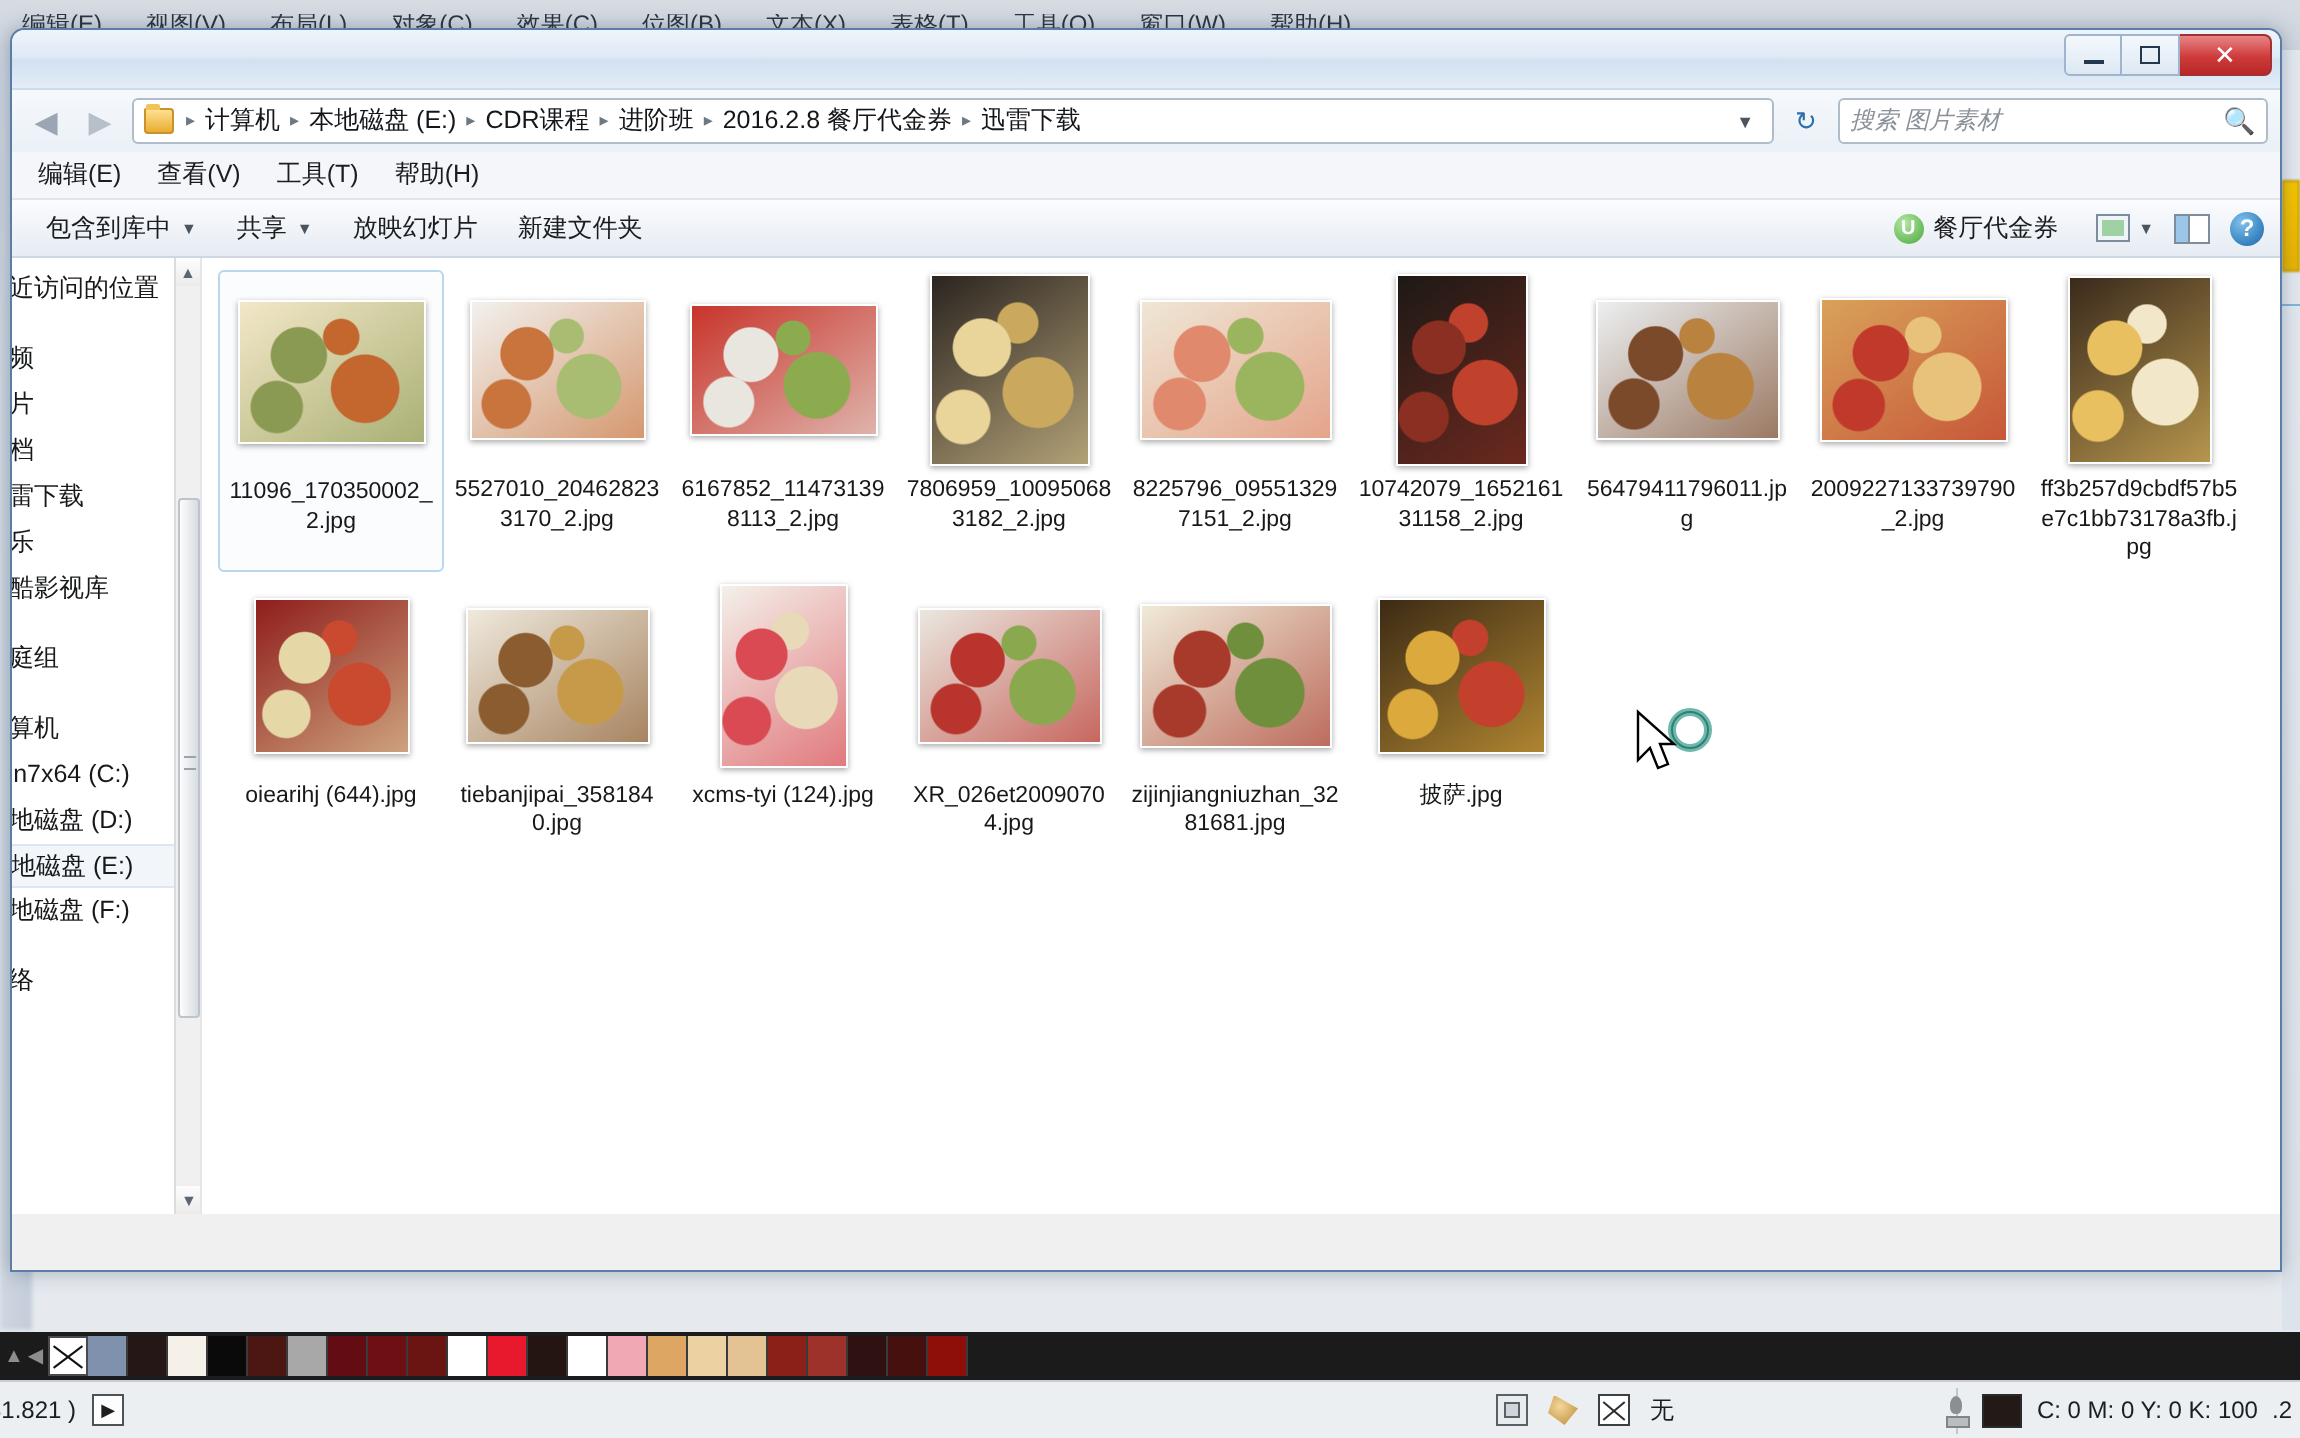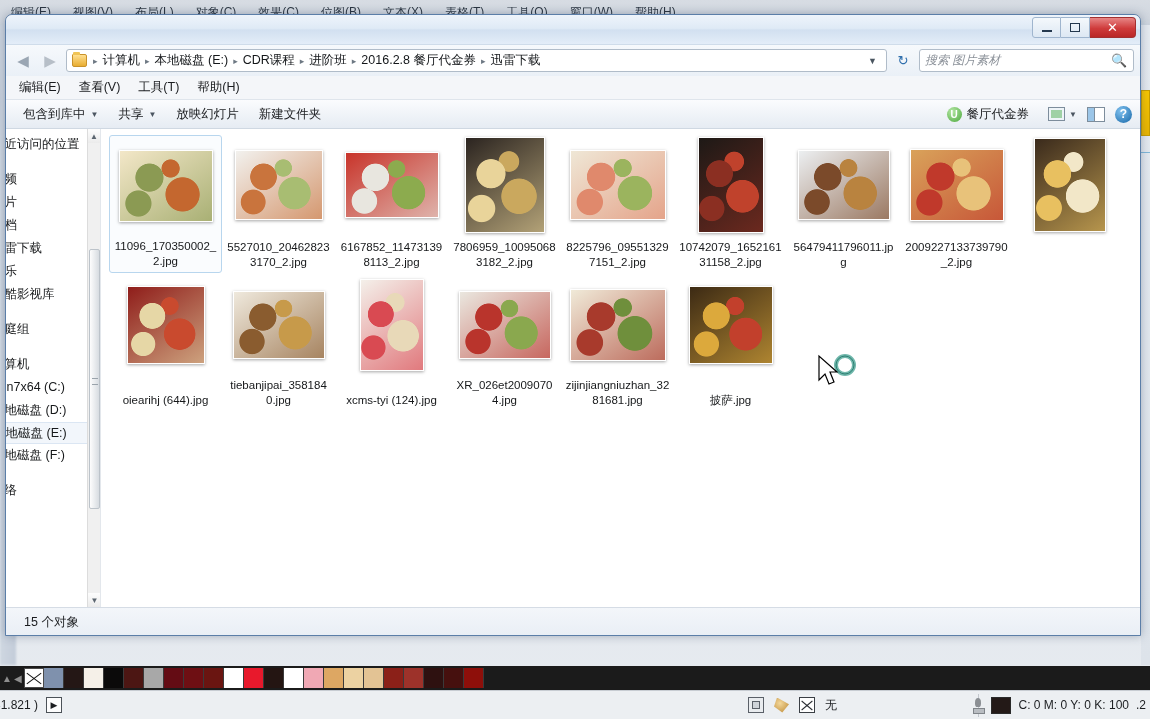--- a/index.html
+++ b/index.html
@@ -182,21 +182,20 @@
 
   .filespane { flex: 1; position: relative; background: #fff; overflow: hidden; }
   .grid {
     display: flex; flex-wrap: wrap; align-content: flex-start;
     padding: 6px 0 0 8px;
   }
   .cell {
     width: 113px; padding: 2px 2px 4px;
     display: flex; flex-direction: column; align-items: center;
     margin-bottom: 2px;
-    justify-content: space-between;
   }
   .cell.sel { border: 1px solid #b8d6ee; background: #fafcfe; border-radius: 3px; }
   .thumbwrap {
     width: 96px; height: 96px; display: flex; align-items: center; justify-content: center;
   }
   .thumb {
     border: 1px solid #ffffff; box-shadow: 0 1px 3px rgba(0,0,0,.35);
     background-size: cover; background-position: center;
   }
   .fname {
@@ -485,20 +484,21 @@
             <div class="cell">
               <div class="thumbwrap">
                 <div class="thumb" style="width: 94px; height: 72px; background: radial-gradient(circle at 32% 38%, rgb(192, 57, 43) 0px, rgb(192, 57, 43) 18%, transparent 19%), radial-gradient(circle at 68% 62%, rgb(232, 194, 122) 0px, rgb(232, 194, 122) 22%, transparent 23%), radial-gradient(circle at 55% 25%, rgb(232, 194, 122) 0px, rgb(232, 194, 122) 12%, transparent 13%), radial-gradient(circle at 20% 75%, rgb(192, 57, 43) 0px, rgb(192, 57, 43) 14%, transparent 15%), linear-gradient(145deg, rgb(217, 162, 90), rgb(192, 57, 43) 140%);"></div>
               </div>
               <div class="fname">2009227133739790_2.jpg</div>
             </div>
             <div class="cell">
               <div class="thumbwrap">
                 <div class="thumb" style="width: 72px; height: 94px; background: radial-gradient(circle at 32% 38%, rgb(232, 192, 96) 0px, rgb(232, 192, 96) 18%, transparent 19%), radial-gradient(circle at 68% 62%, rgb(242, 231, 200) 0px, rgb(242, 231, 200) 22%, transparent 23%), radial-gradient(circle at 55% 25%, rgb(242, 231, 200) 0px, rgb(242, 231, 200) 12%, transparent 13%), radial-gradient(circle at 20% 75%, rgb(232, 192, 96) 0px, rgb(232, 192, 96) 14%, transparent 15%), linear-gradient(145deg, rgb(58, 42, 28), rgb(232, 192, 96) 140%);"></div>
               </div>
+              <div class="fname">ff3b257d9cbdf57b5e7c1bb73178a3fb.jpg</div>
             </div>
             <div class="cell">
               <div class="thumbwrap">
                 <div class="thumb" style="width: 78px; height: 78px; background: radial-gradient(circle at 32% 38%, rgb(230, 215, 166) 0px, rgb(230, 215, 166) 18%, transparent 19%), radial-gradient(circle at 68% 62%, rgb(201, 74, 46) 0px, rgb(201, 74, 46) 22%, transparent 23%), radial-gradient(circle at 55% 25%, rgb(201, 74, 46) 0px, rgb(201, 74, 46) 12%, transparent 13%), radial-gradient(circle at 20% 75%, rgb(230, 215, 166) 0px, rgb(230, 215, 166) 14%, transparent 15%), linear-gradient(145deg, rgb(143, 29, 26), rgb(230, 215, 166) 140%);"></div>
               </div>
               <div class="fname">oiearihj (644).jpg</div>
             </div>
             <div class="cell">
               <div class="thumbwrap">
                 <div class="thumb" style="width: 92px; height: 68px; background: radial-gradient(circle at 32% 38%, rgb(138, 92, 47) 0px, rgb(138, 92, 47) 18%, transparent 19%), radial-gradient(circle at 68% 62%, rgb(199, 154, 74) 0px, rgb(199, 154, 74) 22%, transparent 23%), radial-gradient(circle at 55% 25%, rgb(199, 154, 74) 0px, rgb(199, 154, 74) 12%, transparent 13%), radial-gradient(circle at 20% 75%, rgb(138, 92, 47) 0px, rgb(138, 92, 47) 14%, transparent 15%), linear-gradient(145deg, rgb(239, 233, 221), rgb(138, 92, 47) 140%);"></div>
@@ -532,23 +532,20 @@
           </div>
 
         <svg width="46" height="40" viewBox="0 0 46 40" style="position:absolute;left:714px;top:225px;">
           <circle cx="30" cy="11" r="9" fill="none" stroke="#6fb7ab" stroke-width="4"></circle>
           <circle cx="30" cy="11" r="9" fill="none" stroke="#2f7f73" stroke-width="1"></circle>
           <path d="M4 2 L4 26 L10 20 L14 30 L19 28 L15 18 L22 18 Z" fill="#ffffff" stroke="#000" stroke-width="1.2"></path>
         </svg>
       </div>
     </div>
 
-    <div class="statusbar">
-      <span>15 个对象</span>
-    </div>
   </div>
 
   <div class="palette-row">
     <div class="pal-arrows">
       <span>▲</span>
       <span>◀</span>
     </div>
     <div class="swatch none"></div>
     <div id="swatches" style="display:flex;">
         <div class="swatch" style="background: rgb(127, 145, 173);"></div>

